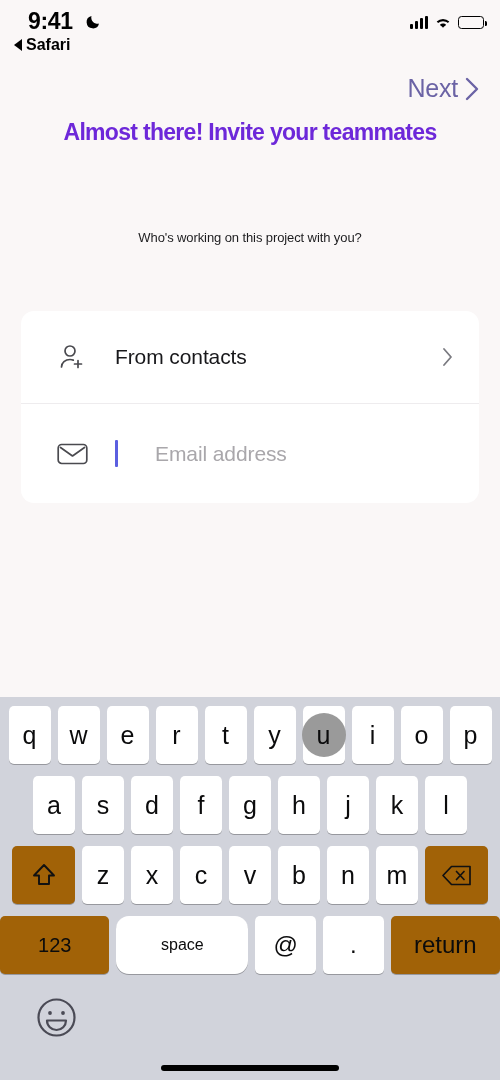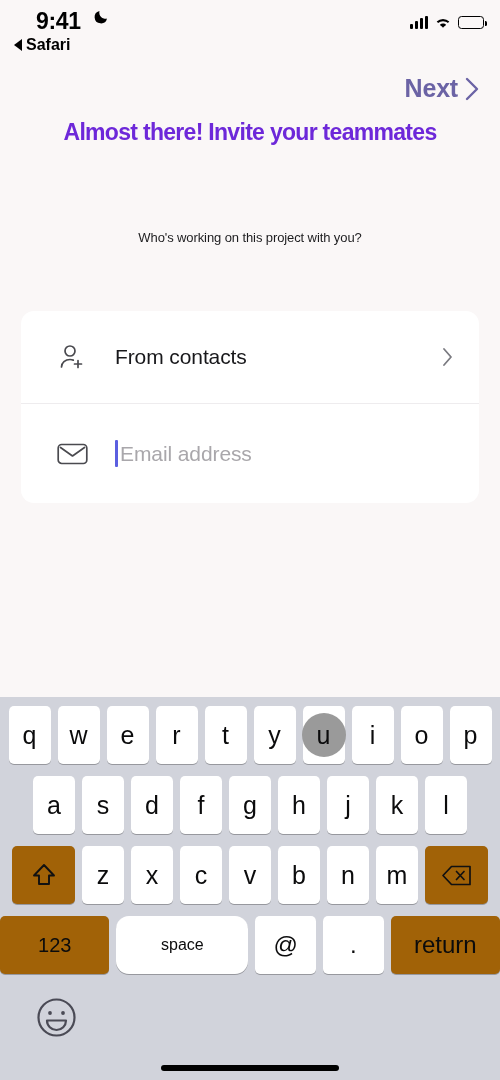--- a/index.html
+++ b/index.html
@@ -24,22 +24,22 @@
   
   .statusbar {
     position: absolute;
     top: 0; left: 0; right: 0;
     height: 62px;
   }
   .status-time-wrap {
     position: absolute;
     left: 28px; top: 8px;
     display: flex;
+    align-items: center;
     gap: 12px;
-    margin-left: 8px;
   }
   .status-time {
     font-size: 23px;
     font-weight: bold;
     color: #000;
     letter-spacing: -0.3px;
   }
   .moon-icon { display: block; }
   .back-app {
     position: absolute;
@@ -97,21 +97,21 @@
     align-items: center;
     gap: 7px;
     cursor: pointer;
     background: none;
     border: none;
     padding: 4px 2px;
   }
   .next-label {
     font-size: 25px;
     color: #6b63a5;
-    font-weight: 700;
+    font-weight: 400;
     letter-spacing: -0.2px;
     text-align: right;
   }
 
   
   .title {
     position: absolute;
     top: 118px; left: 40px; right: 40px;
     text-align: center;
     font-size: 23px;
@@ -163,20 +163,21 @@
   }
   .row-chevron { margin-left: auto; display: flex; align-items: center; }
 
   .email-row { height: 100px; }
   .email-field {
     margin-left: 24px;
     display: flex;
     align-items: center;
     position: relative;
     flex: 1;
+    gap: 35px;
   }
   .caret {
     width: 3px;
     height: 27px;
     background: #5b5fe0;
     border-radius: 1px;
     margin-right: 2px;
   }
   .email-placeholder {
     font-size: 21px;

